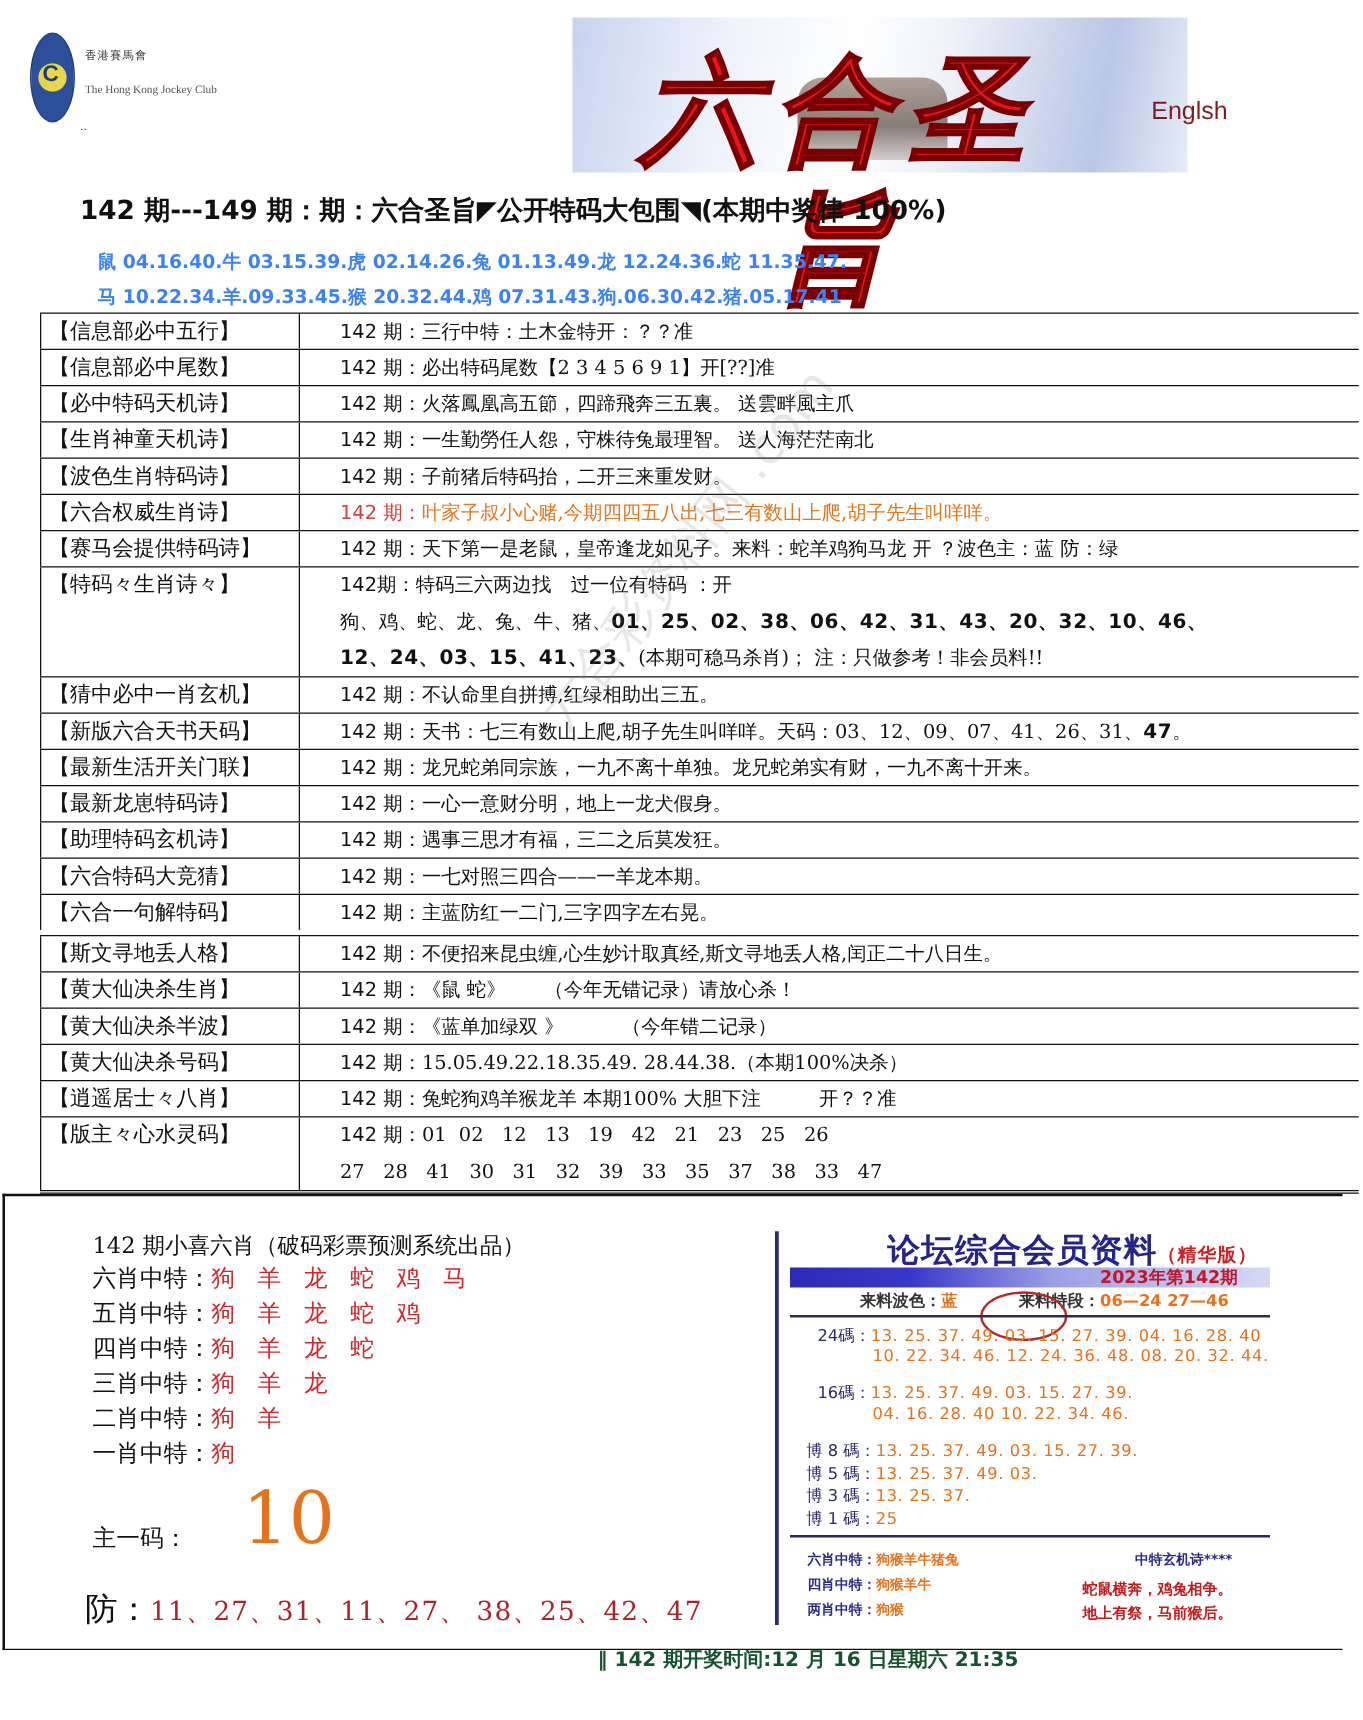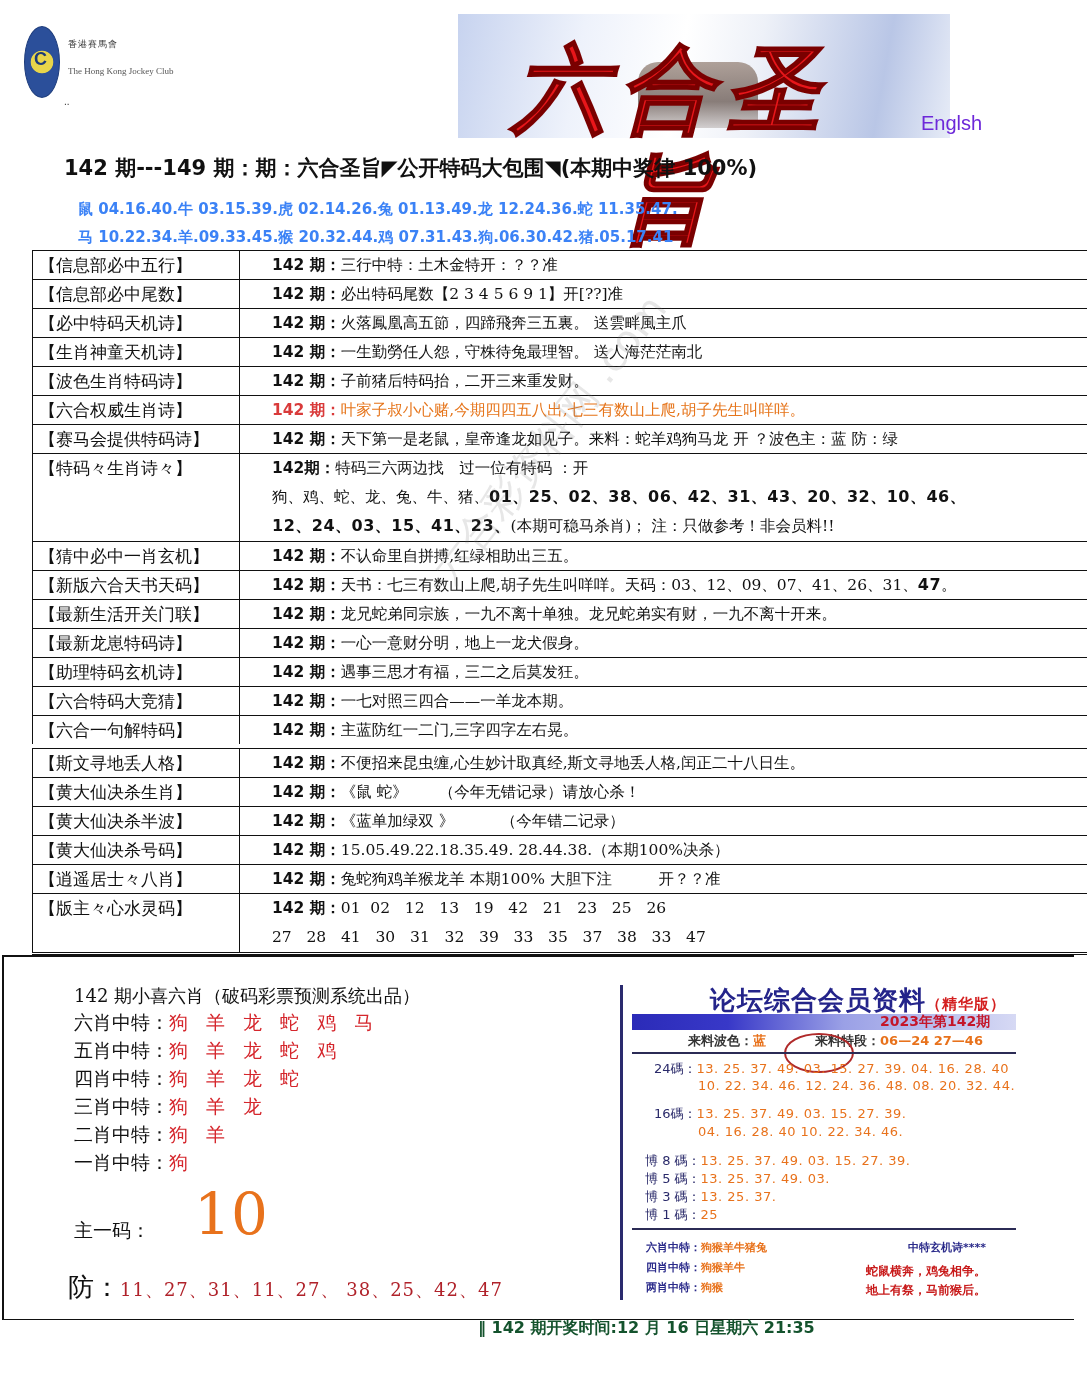--- a/index.html
+++ b/index.html
@@ -17,47 +17,47 @@
   .dots { left: 64px; top: 96px; font: 10px "Liberation Sans", sans-serif; color: #333; }
 
   
   .banner { left: 458px; top: 14px; width: 492px; height: 124px;
     background: linear-gradient(100deg, #c7d3ef 0%, #eef2fb 25%, #ffffff 45%, #eef1f8 60%, #b9c6e6 85%, #e7ecf7 100%); }
   .banner .sky { position: absolute; left: 180px; top: 48px; width: 120px; height: 66px;
     background: linear-gradient(180deg, #9c8a80, #6d5e58 60%, #c9c4c4); opacity: .8; border-radius: 20px 20px 0 0; }
   .banner-title { position: absolute; left: 4px; top: 20px; width: 420px; text-align: center;
     font: italic bold 94px "DejaVu Serif", serif; color: #e8161a; letter-spacing: 12px;
     -webkit-text-stroke: 2px #7a0000; line-height: 110px; }
-  .english-link { left: 921px; top: 78px; font: 20px "Liberation Sans", sans-serif; color: #6d28d9; margin-top: 34px; }
+  .english-link { left: 921px; top: 78px; font: 20px "Liberation Sans", sans-serif; color: #7f1d1d; }
 
   
   .headline { left: 64px; top: 154px; font: bold 21px "DejaVu Sans", sans-serif; color: #111; white-space: nowrap; }
   .zodiac-line { left: 66px; font: bold 15px "DejaVu Sans", sans-serif; white-space: nowrap; color: #3b82f6; margin-left: 12px; }
 
   
   .tbl { position: absolute; left: 32px; width: 1055px; }
   .row { position: relative; display: flex; border-bottom: 1px solid #111; gap: 24px; }
   .row .lbl { width: 208px; border-left: 1px solid #111; border-right: 1px solid #111; padding-left: 6px;
     font: 17px "DejaVu Serif", serif; white-space: nowrap; line-height: 28px; box-sizing: border-box; }
   .row .val { padding-left: 8px; font: 15.5px "DejaVu Serif", serif; white-space: nowrap; line-height: 28px; flex: 1; }
-  .val .per { font-family: "DejaVu Sans", sans-serif; font-weight: bold; }
+  .val .per { font-family: "DejaVu Sans", sans-serif; font-weight: normal; }
   .val.orange { color: #e6751b; }
   .val.orange .per { color: #d93a3a; }
   .row.multi .val { line-height: 29px; }
   .bignums { font: bold 16px "DejaVu Sans", sans-serif; letter-spacing: .5px; }
 
   
   .bottom-box { left: 2px; top: 955px; width: 1070px; height: 362px; border-top: 2px solid #111; border-left: 2px solid #111; border-bottom: 1px solid #111; }
   .xx-title { left: 74px; top: 984px; font: 18px "DejaVu Serif", serif; white-space: nowrap; }
   .xx-row { left: 74px; font: 19px "DejaVu Serif", serif; white-space: nowrap; }
   .xx-row .picks { color: #d5262c; letter-spacing: 6px; }
   .main-code-label { left: 74px; top: 1218px; font: 19px "DejaVu Serif", serif; }
   .main-code { left: 194px; top: 1180px; font: 58px "DejaVu Serif", serif; color: #e8721c; }
   .fang { left: 68px; top: 1270px; font: 26px "DejaVu Serif", serif; white-space: nowrap; }
-  .fang .nums { font-size: 18px; color: #b0222a; letter-spacing: 1px; }
+  .fang .nums { font-size: 21px; color: #b0222a; letter-spacing: 1px; }
 
   
   .member { left: 620px; top: 985px; width: 408px; height: 315px; border-left: 3px solid #2a2a6e; }
   .m-title { left: 710px; top: 983px; font: bold 26px "DejaVu Sans", sans-serif; color: #24248a; letter-spacing: 1px; white-space: nowrap; }
   .m-title small { font-size: 15px; color: #d42020; }
   .m-bar { left: 632px; top: 1014px; width: 384px; height: 16px;
     background: linear-gradient(90deg, #2b2bb8 0%, #3838c8 25%, #9aa0e6 55%, #d6d9f4 100%); }
   .m-issue { left: 880px; top: 1013px; font: bold 14px "DejaVu Sans", sans-serif; color: #c4162a; }
   .m-src { left: 688px; top: 1032px; font: bold 13px "DejaVu Sans", sans-serif; color: #333; white-space: nowrap; }
   .m-src .o { color: #e8721c; }

